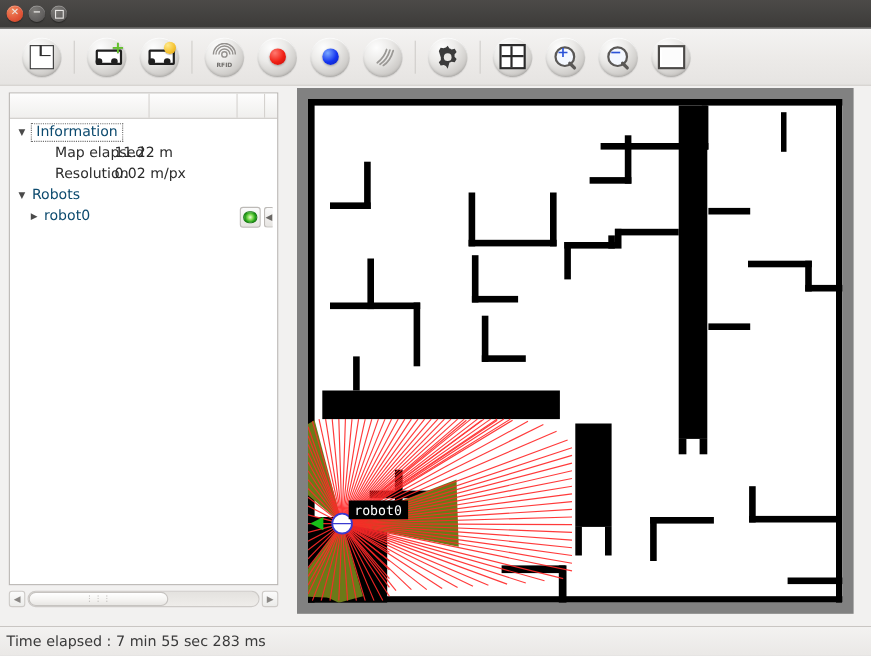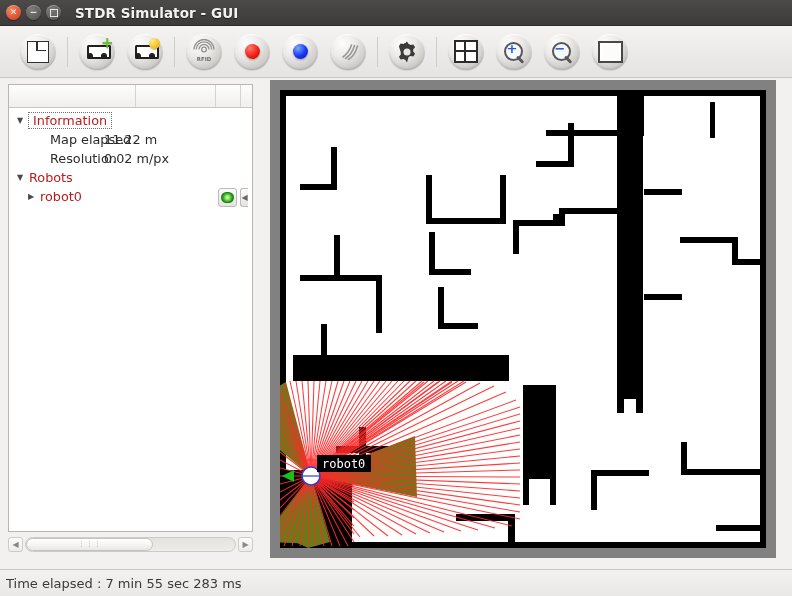--- a/index.html
+++ b/index.html
@@ -104,21 +104,21 @@
     border-bottom:1px solid #c9c6c3;
   }
   .hcol{border-right:1px solid #d5d2cf;height:100%;box-sizing:border-box;}
   .hcol.c1{width:127px;} .hcol.c2{width:80px;} .hcol.c3{width:25px;} .hcol.c4{flex:1;border-right:none;}
 
   .treebody{flex:1;padding-top:3px;font-size:12.5px;color:#2d2d2d;overflow:hidden;}
   .trow{height:19px;display:flex;align-items:center;position:relative;white-space:nowrap;}
   .arrow{width:12px;margin-left:5px;display:inline-flex;align-items:center;justify-content:center;
          font-size:8px;color:#4a4a4a;line-height:1;}
   .arrow.sub{margin-left:16px;}
-  .tlabel{font-size:12.8px;color:#b91c1c;}
+  .tlabel{font-size:12.8px;color:#0c4a6e;}
   .tlabel.sel{border:1px dotted #6f6f6f;padding:0 4px;margin-left:2px;}
   .tkey{width:92px;padding-left:41px;box-sizing:border-box;font-size:12.8px;color:#2b2b2b;}
   .tval{font-size:12.8px;color:#2b2b2b;padding-left:3px;}
   .rowicons{position:absolute;right:4px;top:1px;display:flex;gap:3px;align-items:center;}
   .ricon{width:17px;height:17px;border-radius:3px;
          background:linear-gradient(to bottom,#fbfbfb,#e6e4e1);
          border:1px solid #bdbab7;display:flex;align-items:center;justify-content:center;}
   .eye{width:11px;height:9px;border-radius:50% / 60%;
        background:radial-gradient(circle at 50% 50%, #e9fbe0 0%, #8fe060 30%, #2aa81c 62%, #12760d 100%);
        border:1px solid #1b7c16;}
@@ -169,21 +169,20 @@
         </div>
       <div class="wbtn min">
           <span>−</span>
         </div>
       <div class="wbtn max">
           <span>
             <b></b>
           </span>
         </div>
     </div>
-    <div class="titletext">STDR Simulator - GUI</div>
   </div>
 
   <div class="toolbar">
 
     <div class="tbtn">
       <div class="orb">
           <div class="g-map"></div>
         </div>
     </div>
 

